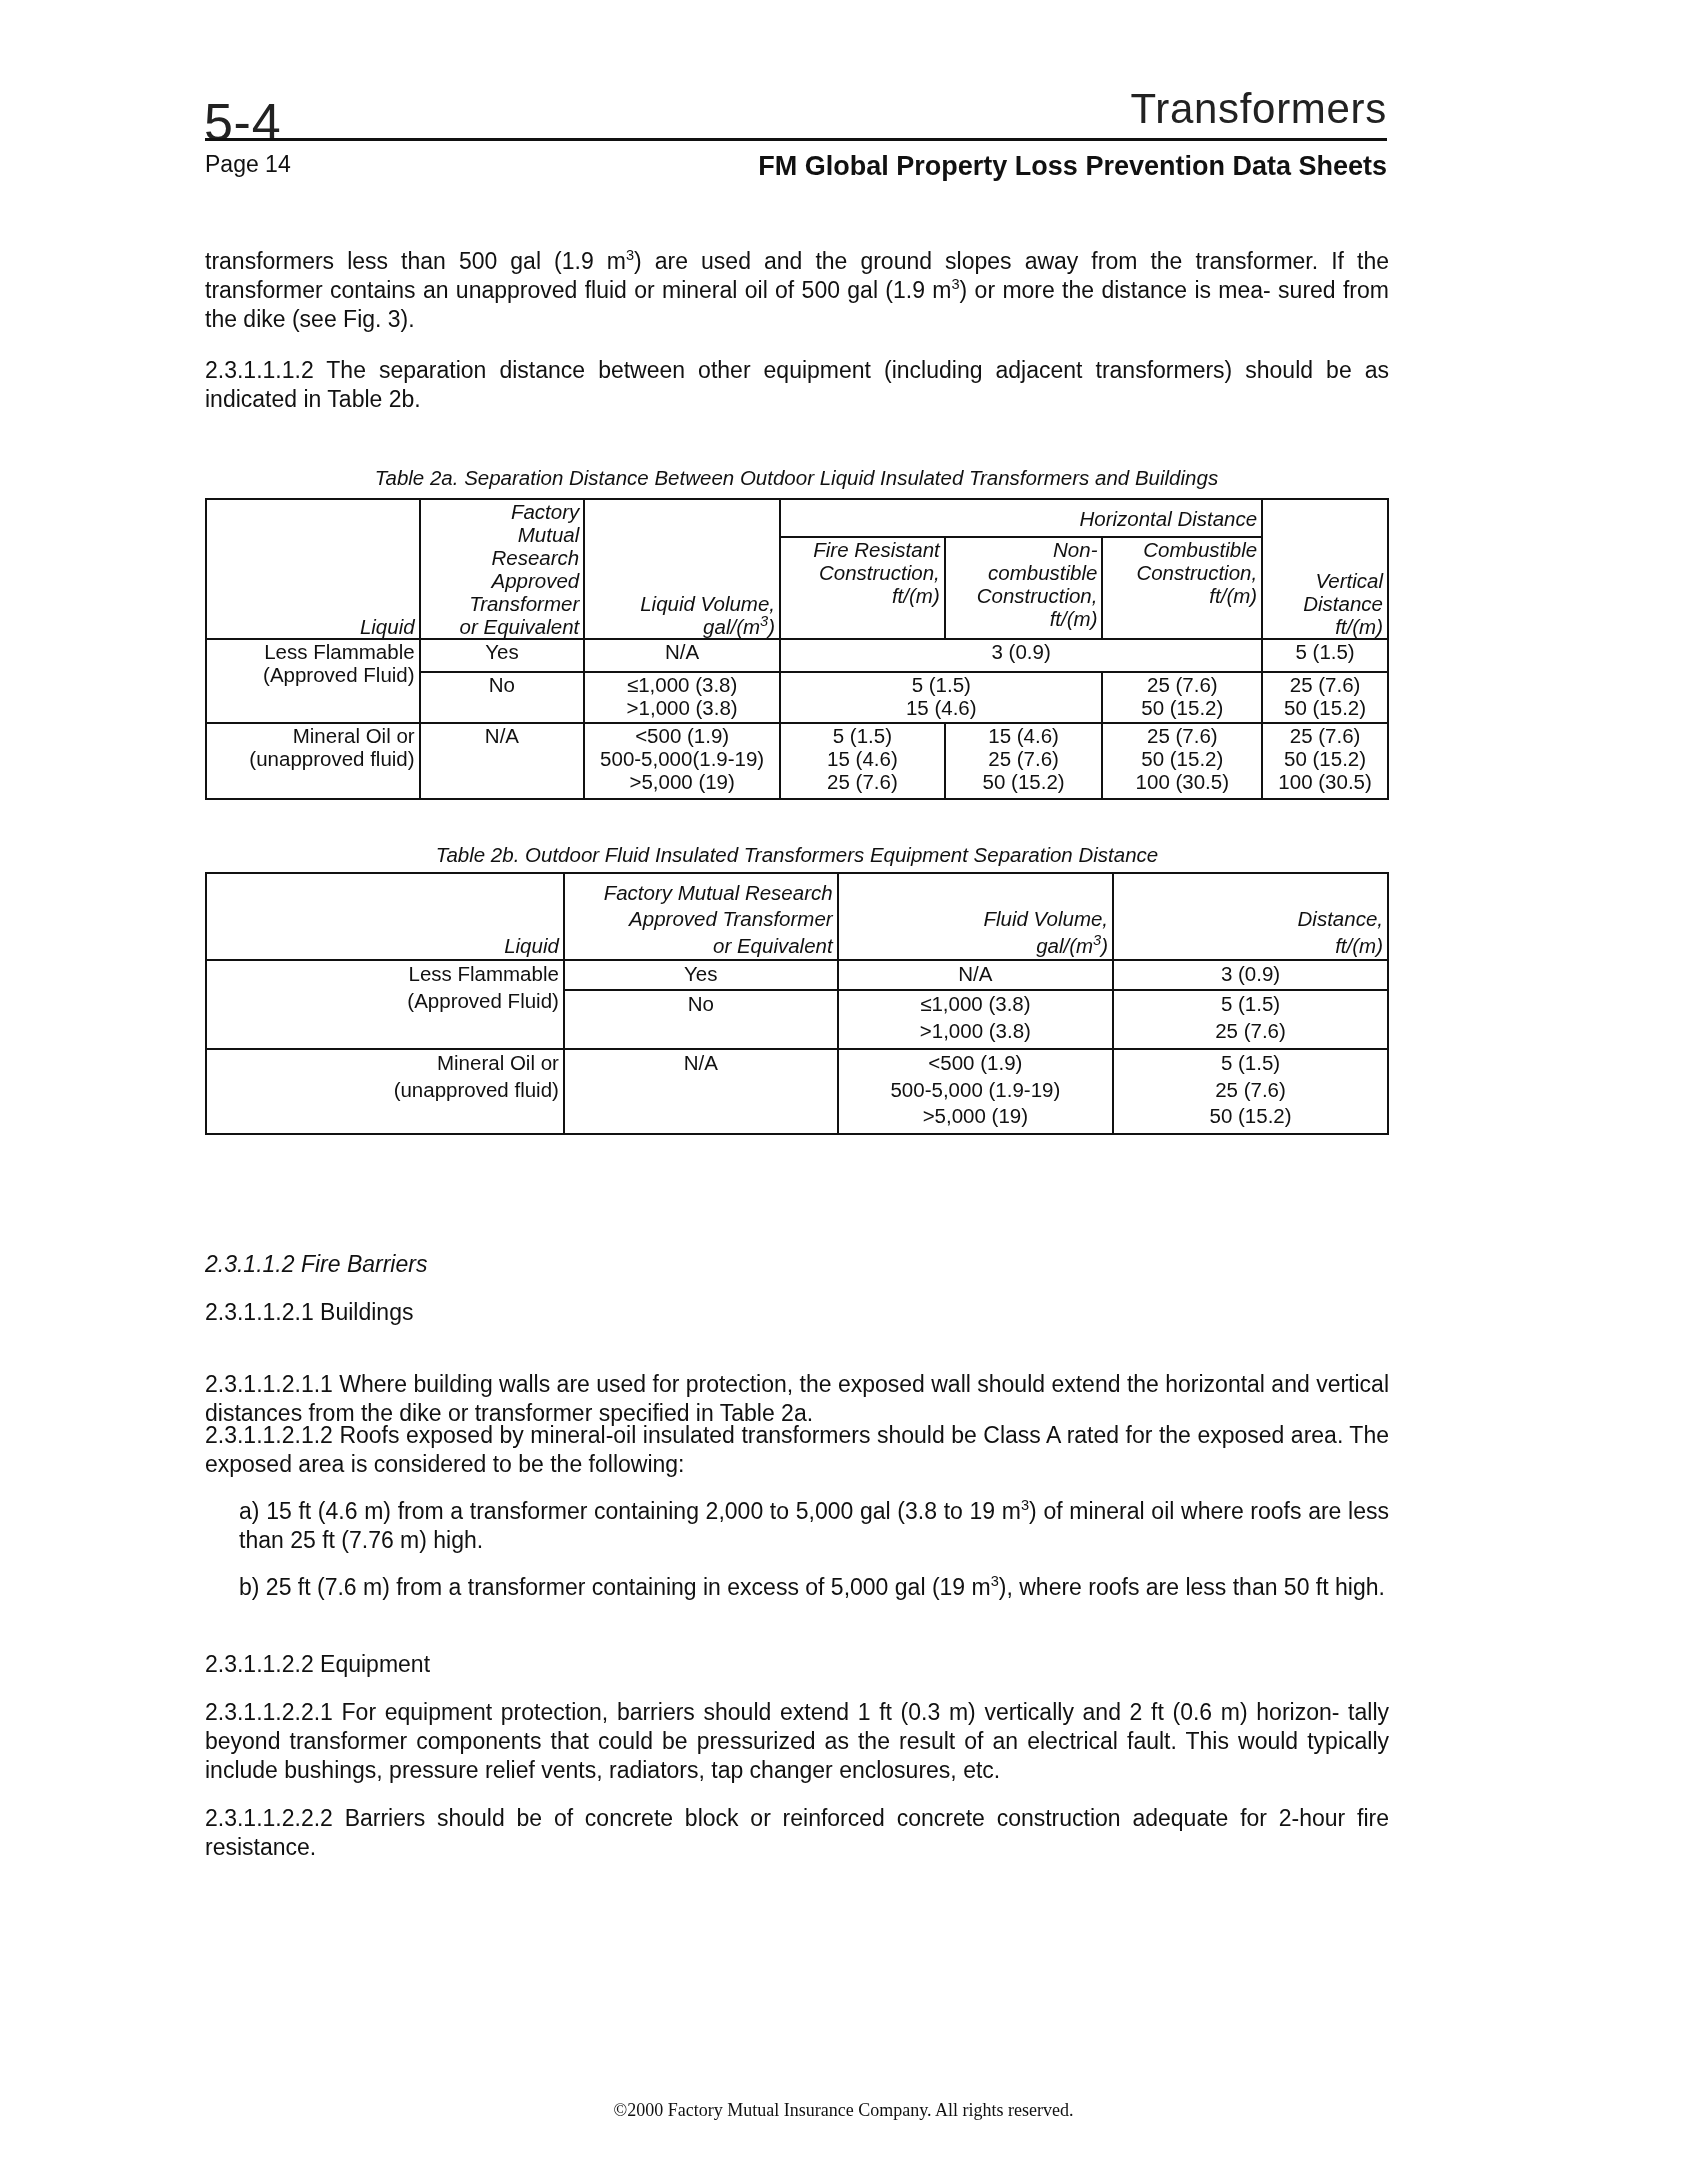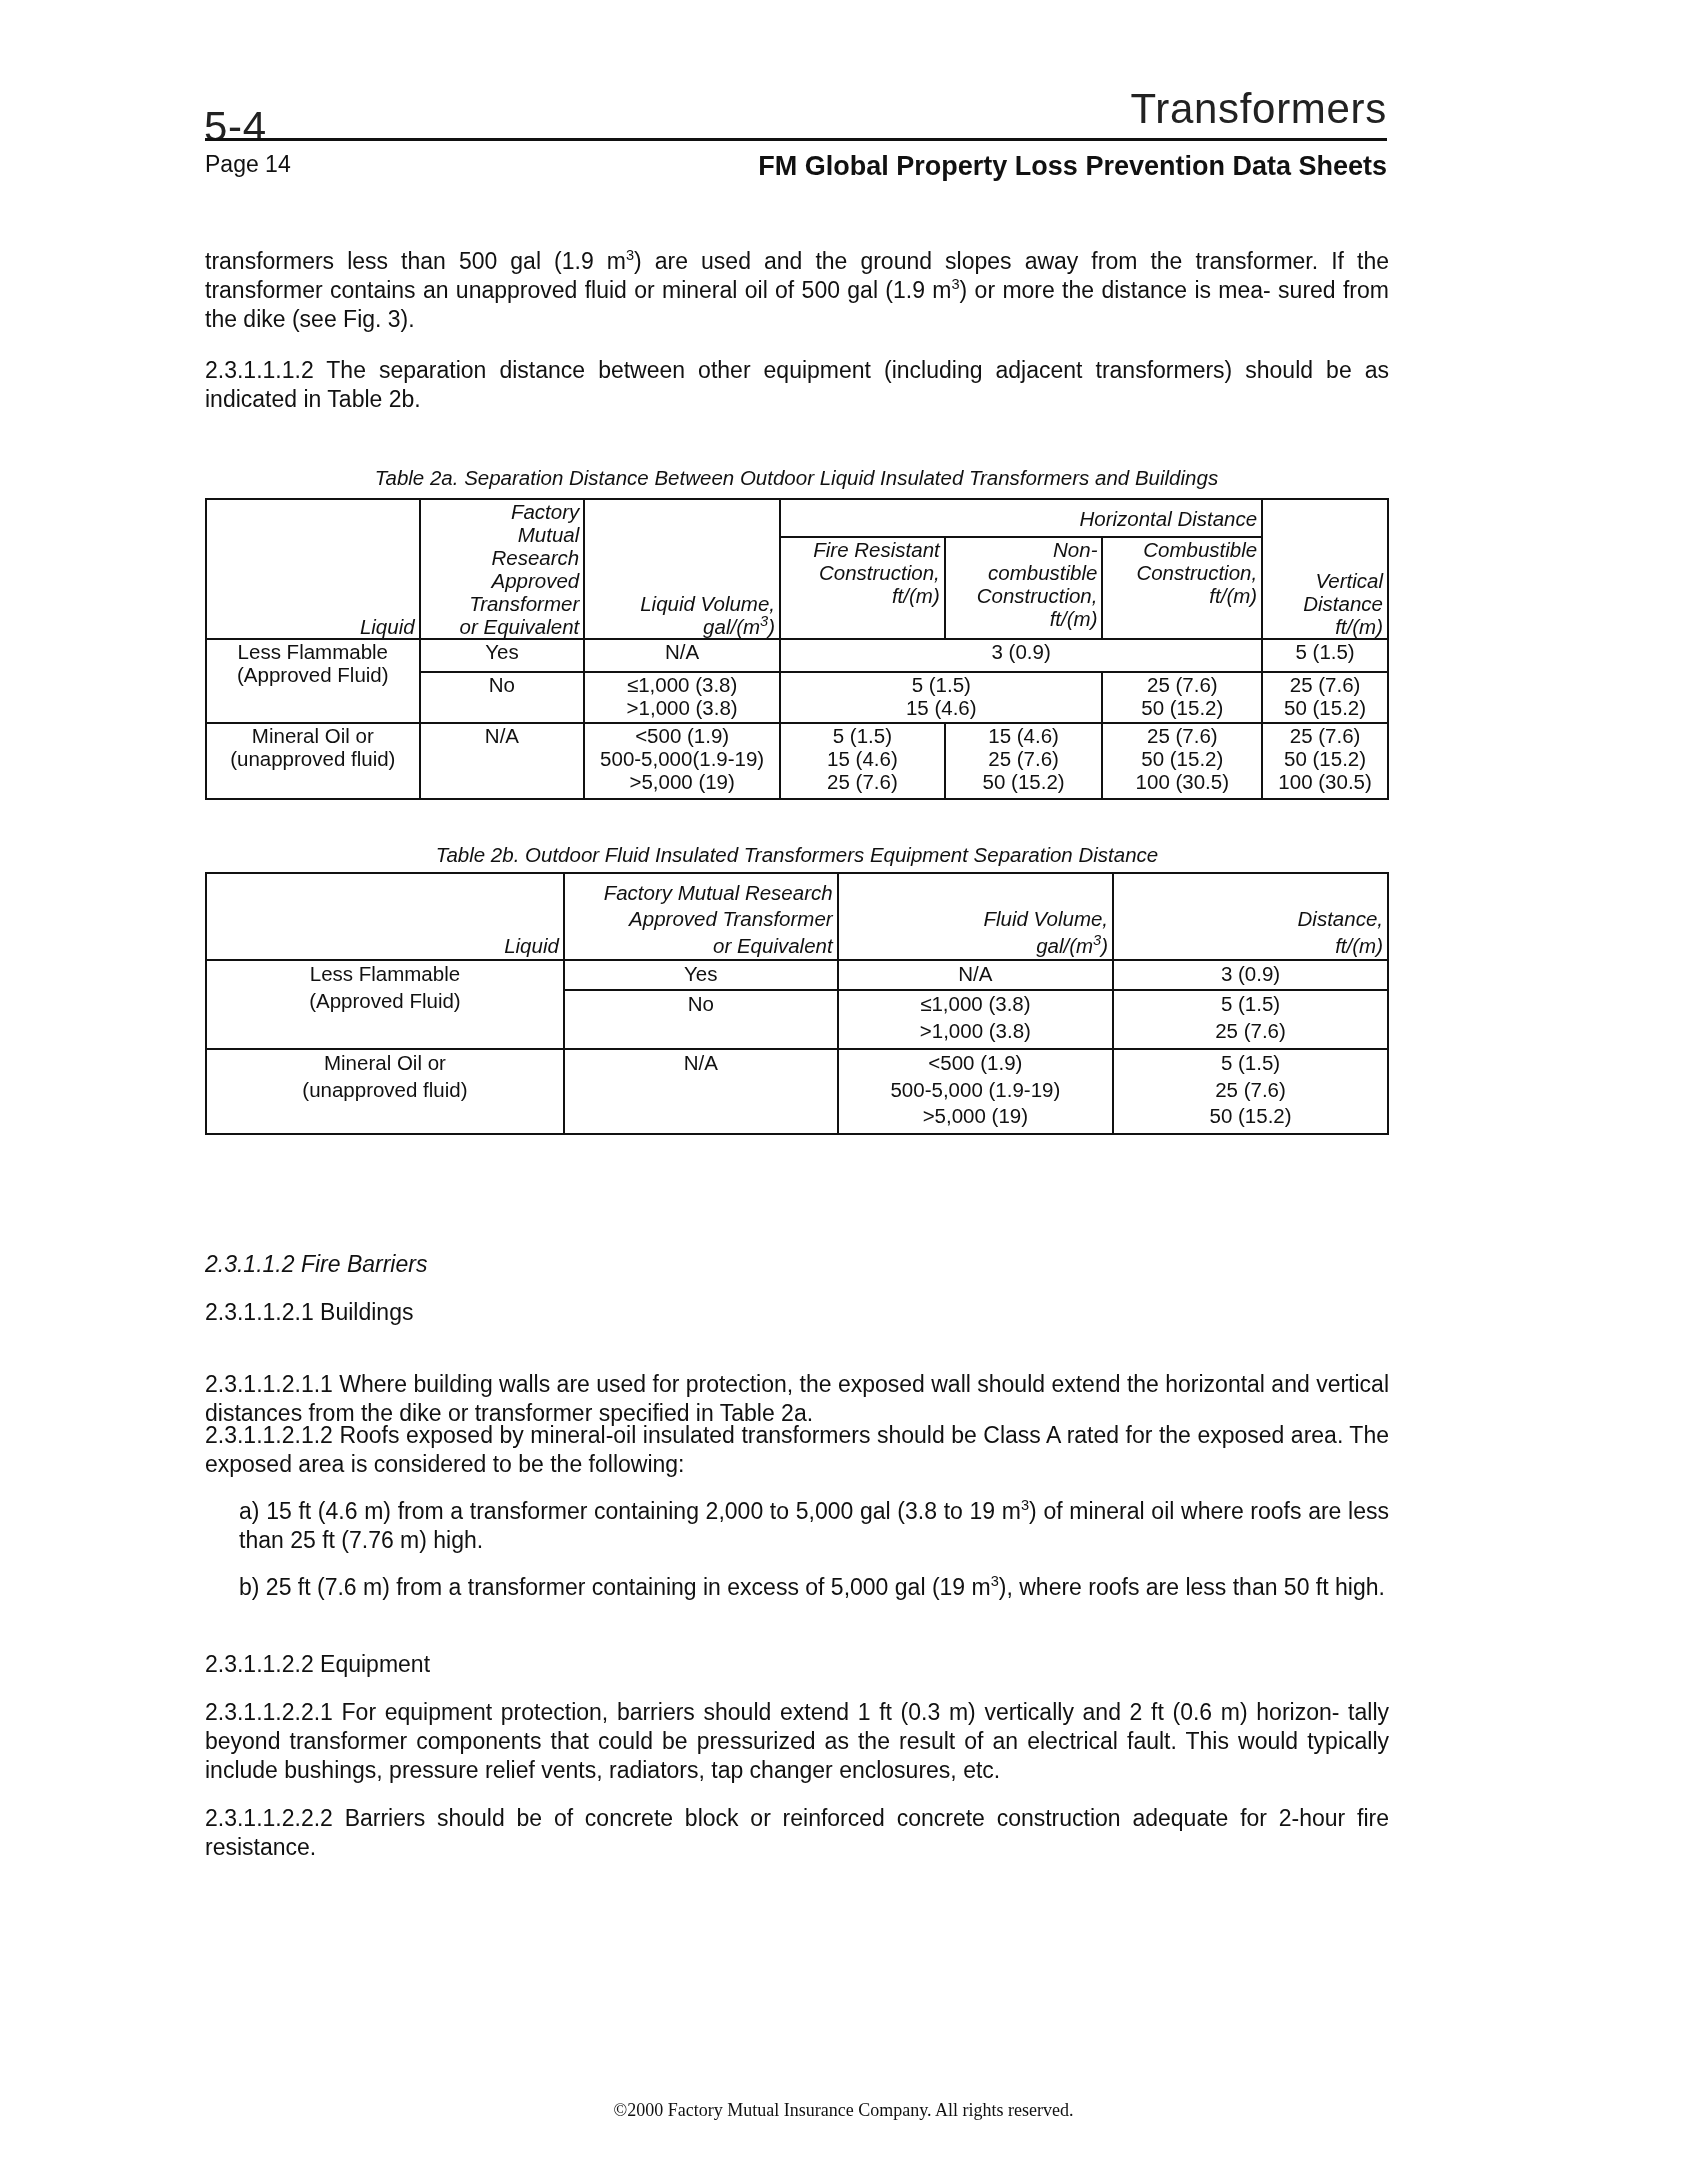--- a/index.html
+++ b/index.html
@@ -1,32 +1,32 @@
 <!DOCTYPE html>
 <html style="font-size:10.6px"><head>
 <meta charset="utf-8">
 <style>
   html, body { margin:0; padding:0; background:#ffffff; }
   body { width:1687px; height:2183px; position:relative; overflow:hidden;
          font-family:"Liberation Sans", sans-serif; color:#111; }
   .abs { position:absolute; }
-  .hdr-left { left:204px; top:103px; font-size:42px; color:#222; letter-spacing:0.7px; }
+  .hdr-left { left:204px; top:92px; font-size:52px; color:#222; letter-spacing:0.7px; }
   .hdr-right { right:300px; top:85px; font-size:42px; color:#222; letter-spacing:0.7px; }
   .rule { left:205px; top:138px; width:1182px; height:3.3px; background:#111; }
   .sub-left { left:205px; top:151px; font-size:23px; }
   .sub-right { right:300px; top:151px; font-size:27px; font-weight:bold; }
   .para { left:205px; width:1184px; font-size:23px; line-height:29px; text-align:justify; }
   .para.indent { left:239px; width:1150px; }
   .caption { font-size:20.5px; font-style:italic; text-align:center; }
   sup { font-size:14.6px; line-height:0; }
   table.t { position:absolute; border-collapse:collapse; font-size:20.5px; line-height:23px; }
   table.t td, table.t th { border:2px solid #111; padding:0 4px; vertical-align:top; }
   table.t th { font-weight:normal; font-style:italic; text-align:right; vertical-align:bottom; }
   .c { text-align:center; }
-  .l { text-align:center; }
+  .l { text-align:right; }
   .ml div { white-space:nowrap; }
   .foot { left:0; width:1687px; top:2100px; text-align:center; font-size:18px;font-family:Liberation Serif, serif; }
 </style>
 </head>
 <body>
 
 <div class="abs hdr-left">5-4</div>
 <div class="abs hdr-right">Transformers</div>
 <div class="abs rule"></div>
 <div class="abs sub-left">Page 14</div>

